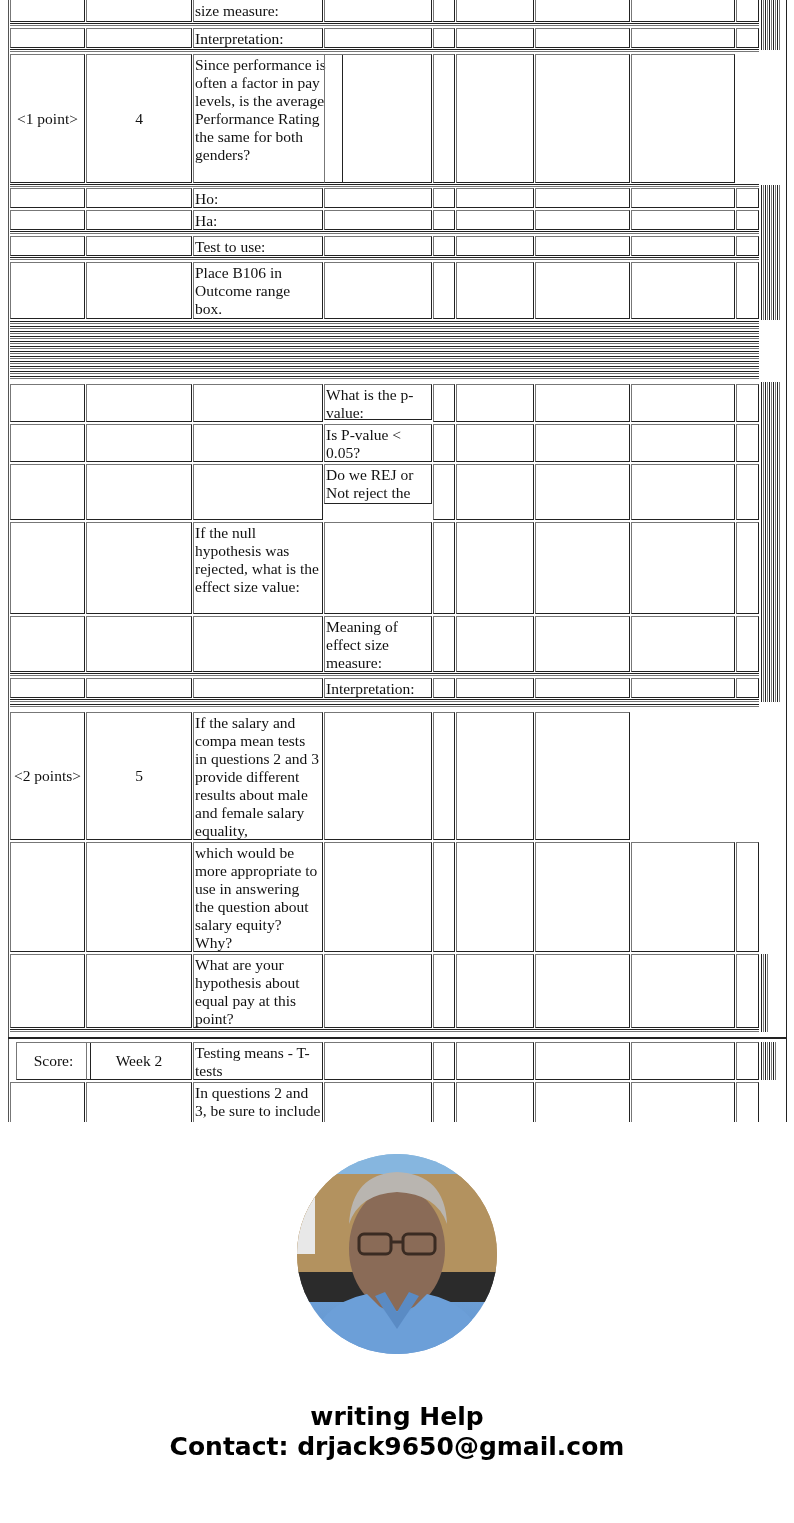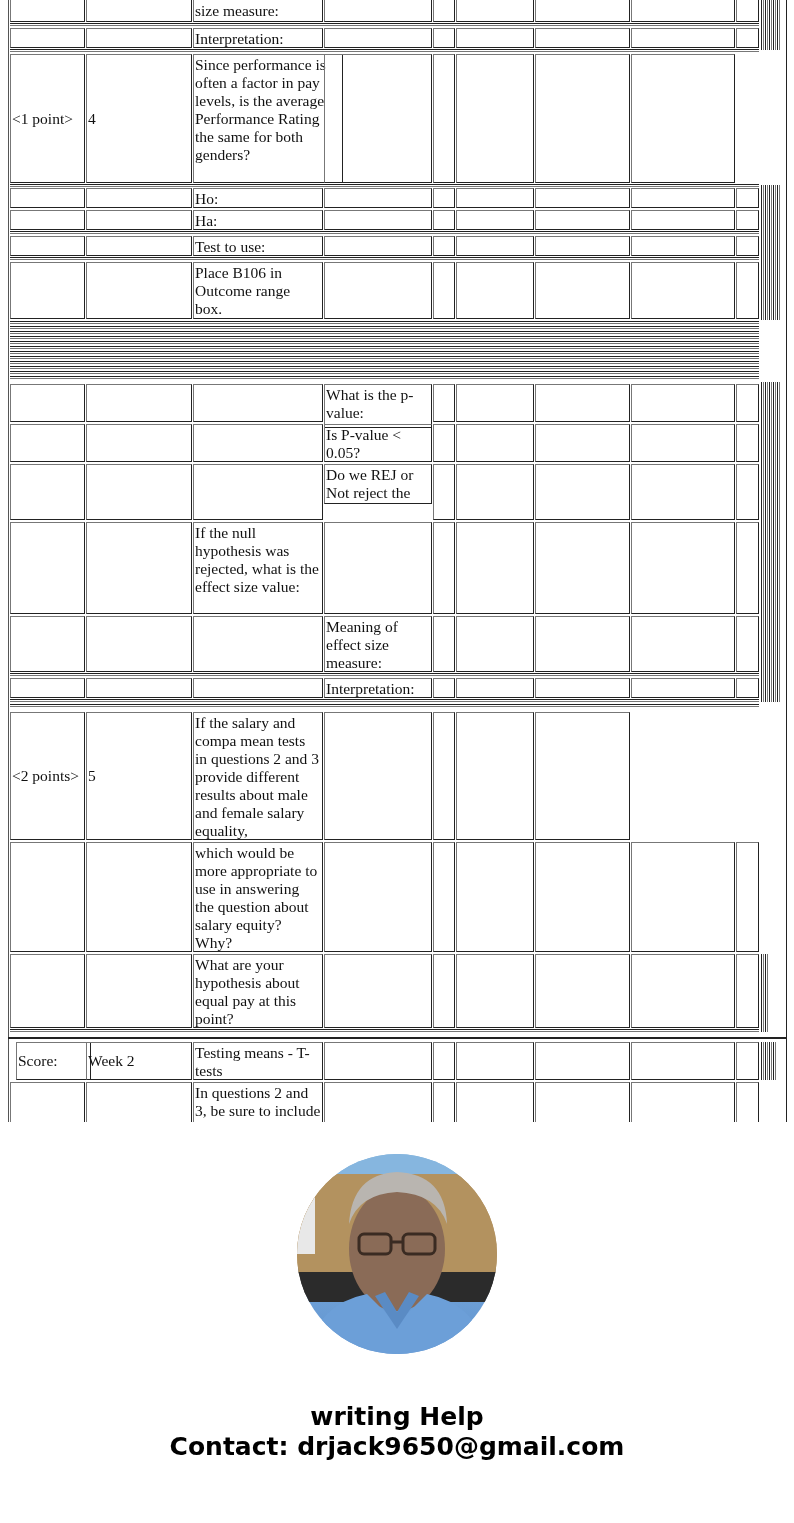--- a/index.html
+++ b/index.html
@@ -1,20 +1,20 @@
 <!DOCTYPE html>
 <html><head>
 <meta charset="utf-8">
 <style>
   html, body { margin: 0; padding: 0; background: #ffffff; }
   body { width: 794px; height: 1523px; position: relative; overflow: hidden; font-family: "Liberation Serif", serif; color: #111; }
   .sheet { position: absolute; left: 0; top: 0; width: 794px; height: 1122px; overflow: hidden; }
   .outer { position: absolute; left: 8px; top: -20px; width: 777px; height: 1200px; border-left: 1px solid #555; border-right: 1px solid #222; }
   .cell { position: absolute; box-sizing: border-box; border: 1px solid; border-color: #777 #222 #222 #777; font-size: 15.5px; line-height: 18px; padding: 1px 1px; overflow: hidden; }
-  .cell.mid { display: flex; align-items: center; }
+  .cell.mid { display: flex; align-items: center; justify-content: center; }
   .thin { position: absolute; box-sizing: border-box; border-top: 1px solid #222; border-bottom: 1px solid #777; height: 3px; }
   .vthin { position: absolute; box-sizing: border-box; border-left: 1px solid #222; border-right: 1px solid #777; width: 3px; }
   .hline { position: absolute; height: 2px; background: #222; }
   .footer { position: absolute; left: 0; top: 1122px; width: 794px; height: 401px; background: #fff; }
   .avatar { position: absolute; left: 297px; top: 32px; width: 200px; height: 200px; border-radius: 50%; overflow: hidden; background: linear-gradient(180deg, #7fb2dd 0%, #7fb2dd 10%, #a98a5a 12%, #b89868 55%, #2a2a2a 60%, #2f2f2f 70%, #6d9fd6 72%, #5f93cf 100%); }
   .promo { position: absolute; left: 0; top: 280px; width: 794px; text-align: center; font-family: "DejaVu Sans", sans-serif; font-weight: bold; font-size: 25px; line-height: 30px; color: #000; }
 </style>
 </head>
 <body>
 
@@ -128,21 +128,21 @@
     <div class="thin" style="left:10px;top:361px;width:749px"></div>
     <div class="thin" style="left:10px;top:366px;width:749px"></div>
     <div class="thin" style="left:10px;top:371px;width:749px"></div>
     <div class="thin" style="left:10px;top:376px;width:749px"></div>
   </div>
 
   <div>
     <div class="cell" style="left:10px;top:384px;width:75px;height:38px"></div>
     <div class="cell" style="left:86px;top:384px;width:106px;height:38px"></div>
     <div class="cell" style="left:193px;top:384px;width:130px;height:38px"></div>
-    <div class="cell" style="left:324px;top:384px;width:108px;height:44px"><span>What is the p-value:</span></div>
+    <div class="cell" style="left:324px;top:384px;width:108px;height:36px"><span>What is the p-value:</span></div>
     <div class="cell" style="left:433px;top:384px;width:22px;height:38px"></div>
     <div class="cell" style="left:456px;top:384px;width:78px;height:38px"></div>
     <div class="cell" style="left:535px;top:384px;width:95px;height:38px"></div>
     <div class="cell" style="left:631px;top:384px;width:104px;height:38px"></div>
     <div class="cell" style="left:736px;top:384px;width:23px;height:38px"></div>
   </div>
 
   <div>
     <div class="cell" style="left:10px;top:424px;width:75px;height:38px"></div>
     <div class="cell" style="left:86px;top:424px;width:106px;height:38px"></div>

